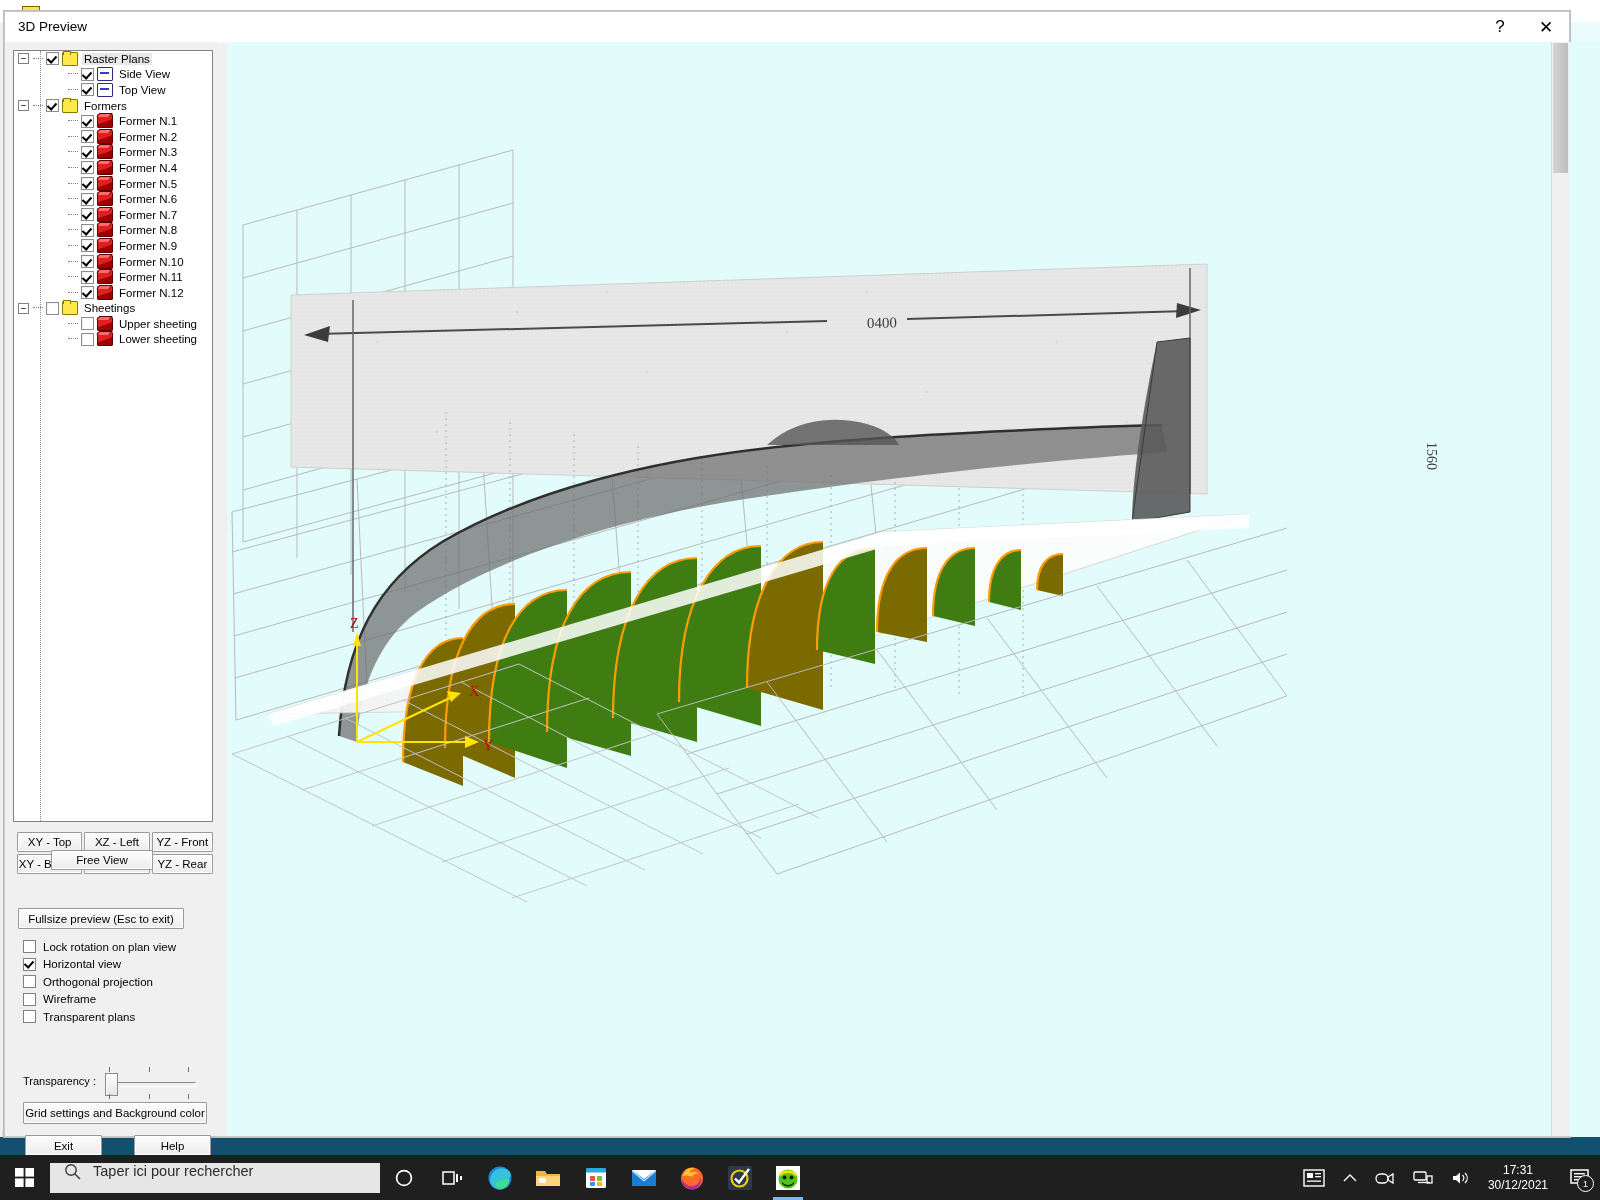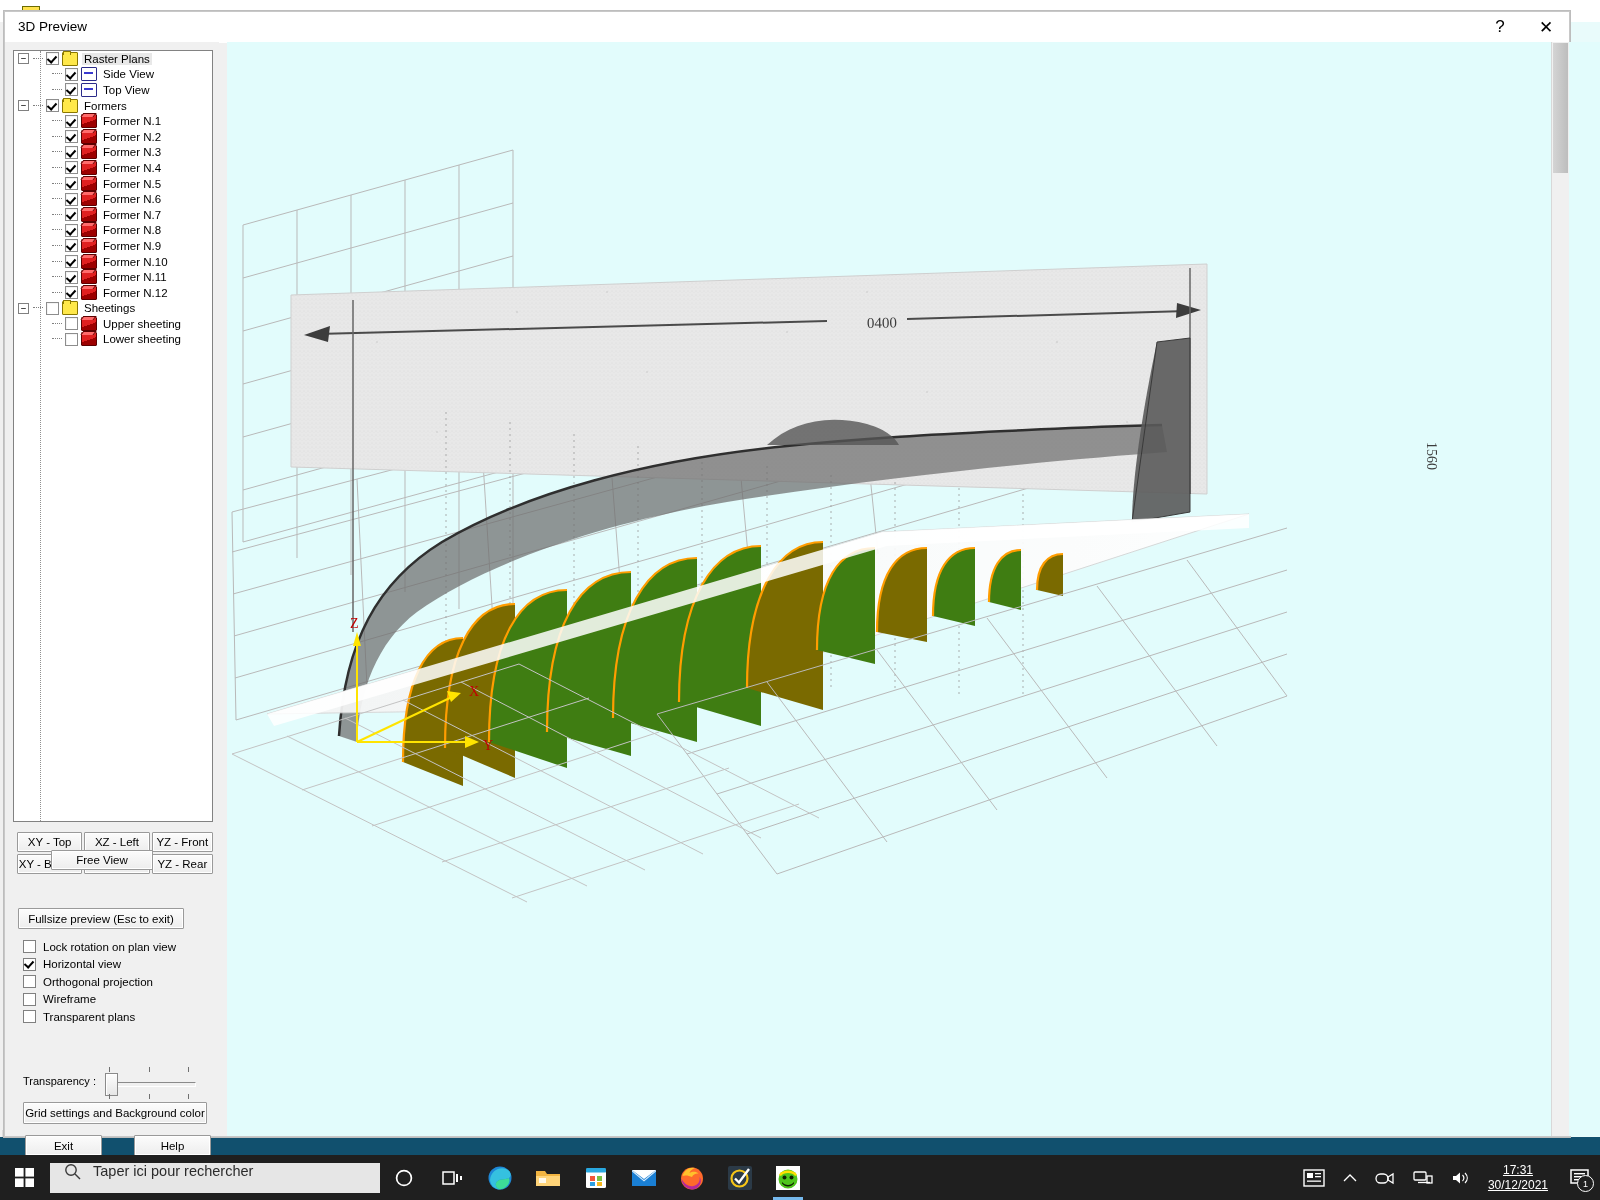--- a/index.html
+++ b/index.html
@@ -51,21 +51,21 @@
     position:absolute;left:0;top:30px;width:214px;height:1094px;
     background:#f0f0f0;
   }
   #tree{
     position:absolute;left:8px;top:8px;width:198px;height:770px;
     background:#ffffff;border:1px solid #828282;
     overflow:hidden;font-size:11.5px;color:#000;
   }
   .node{position:relative;height:15.6px;display:flex;align-items:center;white-space:nowrap;}
   .indent0{padding-left:4px;}
-  .indent1{padding-left:38px;}
+  .indent1{padding-left:54px;}
   .expander{
     width:9px;height:9px;border:1px solid #808080;background:#fff;
     display:inline-flex;align-items:center;justify-content:center;
     font-size:9px;line-height:7px;margin-right:4px;color:#000;flex:0 0 auto;
     font-family:"DejaVu Sans Mono",monospace;
   }
   .dots{width:10px;height:1px;border-top:1px dotted #808080;margin-right:3px;flex:0 0 auto;}
   .cb{
     width:11px;height:11px;border:1px solid #8d8d8d;background:#fff;
     display:inline-flex;align-items:center;justify-content:center;
@@ -161,21 +161,21 @@
   #startbtn{width:48px;height:45px;display:flex;align-items:center;justify-content:center;}
   #searchbox{
     width:330px;height:30px;background:#e6e6e6;color:#2b2b2b;
     display:flex;align-items:flex-start;font-size:14.5px;margin-left:2px;
   }
   #searchbox .mag{margin:0 12px 0 14px;}
   .tbicon{width:48px;height:45px;display:flex;align-items:center;justify-content:center;position:relative;}
   .tbicon.active::after{
     content:"";position:absolute;bottom:0;left:9px;width:30px;height:3px;background:#76b9ed;
   }
-  #tray{margin-left:auto;display:flex;align-items:flex-start;height:45px;color:#fff;text-decoration:underline;}
+  #tray{margin-left:auto;display:flex;align-items:flex-start;height:45px;color:#fff;}
   .trayitem{padding:0 9px;display:flex;align-items:center;height:45px;}
   #clock{
     display:flex;flex-direction:column;align-items:center;justify-content:center;
     font-size:12px;line-height:15px;color:#fff;padding:0 12px 0 8px;height:45px;
   }
   #notif{width:40px;height:45px;display:flex;align-items:center;justify-content:center;position:relative;}
   #notifbadge{
     position:absolute;right:6px;bottom:8px;width:15px;height:15px;border-radius:50%;
     background:#1f1f1f;color:#fff;border:1.5px solid #fff;font-size:9px;
     display:flex;align-items:center;justify-content:center;

